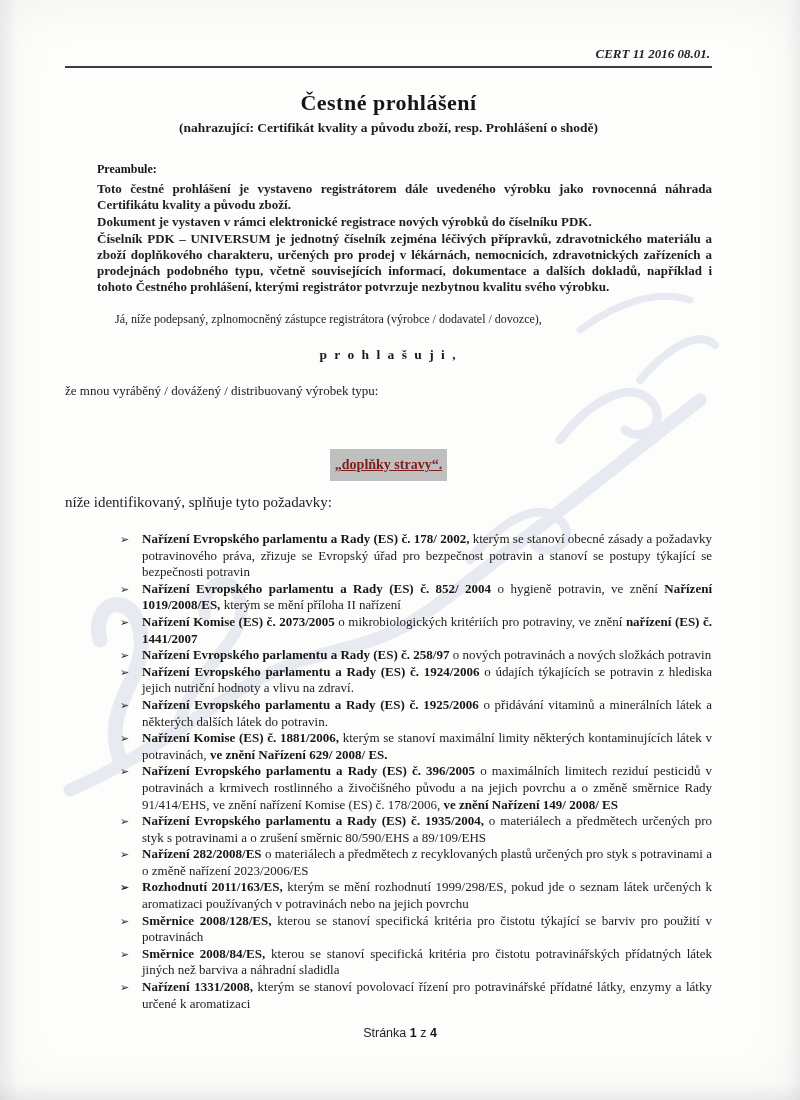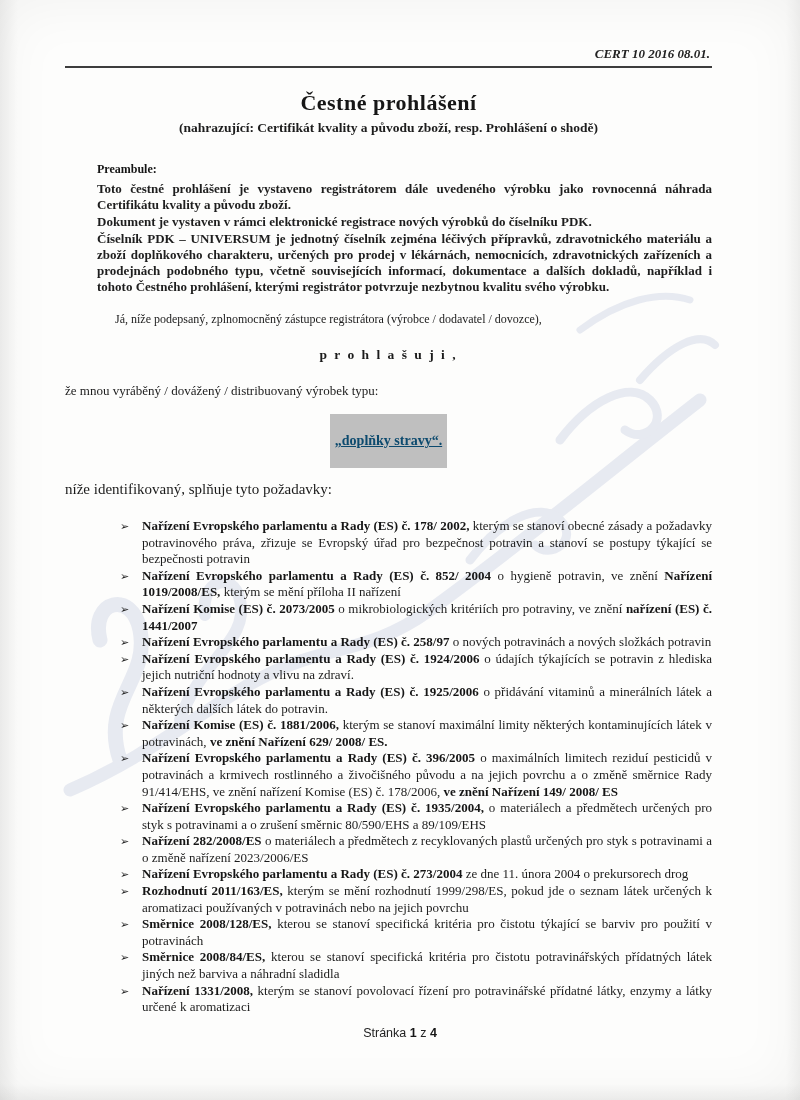--- a/index.html
+++ b/index.html
@@ -65,22 +65,23 @@
     margin:20px 0 0 0;text-align:center;
     font-weight:bold;font-size:13.5px;letter-spacing:2px;
   }
   .product-line{margin:20px 0 0 0;font-size:13px;}
   .product-wrap{margin:15px 0 0 0;text-align:center;}
   .product-type{
     display:inline-block;
     background:#bfbfbf;
     font-weight:bold;font-size:14px;
     text-decoration:underline;
-    color:#0c4a6e;
-    padding:19px 5px;
+    color:#7f1d1d;
+    padding:8px 5px;
+    margin-top:35px;
   }
   .req-intro{margin:13px 0 0 0;font-size:15px;}
 
   ul.reqs{
     list-style:none;
     margin:20px 0 0 55px;padding:0;
   }
   ul.reqs li{
     position:relative;
     padding-left:22px;
@@ -114,21 +115,21 @@
       <path d="M180 720 C200 660 250 640 240 600 C233 570 200 580 205 615" stroke-width="12"></path>
       <path d="M470 560 C500 520 540 500 560 520 C580 540 550 560 535 545" stroke-width="9"></path>
       <path d="M560 440 C590 400 630 380 650 400 C670 420 645 445 625 430" stroke-width="9"></path>
       <path d="M640 380 C670 345 700 330 715 345" stroke-width="8"></path>
       <path d="M580 330 C620 300 660 290 690 300" stroke-width="7"></path>
     </g>
   </svg>
 
   <div class="layer">
 
-    <span class="header-ref">CERT 10 2016 08.01.</span>
+    <span class="header-ref">CERT 11 2016 08.01.</span>
     <hr class="header-rule">
 
     <h1 class="doc-title">Čestné prohlášení</h1>
     <div class="doc-subtitle">(nahrazující: Certifikát kvality a původu zboží, resp. Prohlášení o shodě)</div>
 
     <div class="preamble">
       <h2 class="preamble-heading">Preambule:</h2>
       <p>Toto čestné prohlášení je vystaveno registrátorem dále uvedeného výrobku jako rovnocenná náhrada Certifikátu kvality a původu zboží.</p>
       <p>Dokument je vystaven v rámci elektronické registrace nových výrobků do číselníku PDK.</p>
       <p>Číselník PDK – UNIVERSUM je jednotný číselník zejména léčivých přípravků, zdravotnického materiálu a zboží doplňkového charakteru, určených pro prodej v lékárnách, nemocnicích, zdravotnických zařízeních a prodejnách podobného typu, včetně souvisejících informací, dokumentace a dalších dokladů, například i tohoto Čestného prohlášení, kterými registrátor potvrzuje nezbytnou kvalitu svého výrobku.</p>
@@ -146,21 +147,21 @@
       <li><span class="bullet">➢</span><span class="req-text"><b>Nařízení Evropského parlamentu a Rady (ES) č. 178/ 2002,</b><span> kterým se stanoví obecné zásady a požadavky potravinového práva, zřizuje se Evropský úřad pro bezpečnost potravin a stanoví se postupy týkající se bezpečnosti potravin</span></span></li>
       <li><span class="bullet">➢</span><span class="req-text"><b>Nařízení Evropského parlamentu a Rady (ES) č. 852/ 2004</b><span> o hygieně potravin, ve znění </span><b>Nařízení 1019/2008/ES,</b><span> kterým se mění příloha II nařízení</span></span></li>
       <li><span class="bullet">➢</span><span class="req-text"><b>Nařízení Komise (ES) č. 2073/2005</b><span> o mikrobiologických kritériích pro potraviny, ve znění </span><b>nařízení (ES) č. 1441/2007</b></span></li>
       <li><span class="bullet">➢</span><span class="req-text"><b>Nařízení Evropského parlamentu a Rady (ES) č. 258/97</b><span> o nových potravinách a nových složkách potravin</span></span></li>
       <li><span class="bullet">➢</span><span class="req-text"><b>Nařízení Evropského parlamentu a Rady (ES) č. 1924/2006</b><span> o údajích týkajících se potravin z hlediska jejich nutriční hodnoty a vlivu na zdraví.</span></span></li>
       <li><span class="bullet">➢</span><span class="req-text"><b>Nařízení Evropského parlamentu a Rady (ES) č. 1925/2006</b><span>  o přidávání vitaminů a minerálních látek a některých dalších látek do potravin.</span></span></li>
       <li><span class="bullet">➢</span><span class="req-text"><b>Nařízení Komise (ES) č. 1881/2006,</b><span> kterým se stanoví maximální limity některých kontaminujících látek v potravinách, </span><b>ve znění Nařízení 629/ 2008/ ES.</b></span></li>
       <li><span class="bullet">➢</span><span class="req-text"><b>Nařízení Evropského parlamentu a Rady (ES) č. 396/2005</b><span> o maximálních limitech reziduí pesticidů v potravinách a krmivech rostlinného a živočišného původu a na jejich povrchu a o změně směrnice Rady 91/414/EHS, ve znění nařízení Komise (ES) č. 178/2006, </span><b>ve znění Nařízení 149/ 2008/ ES</b></span></li>
       <li><span class="bullet">➢</span><span class="req-text"><b>Nařízení Evropského parlamentu a Rady (ES) č. 1935/2004,</b><span> o materiálech a předmětech určených pro styk s potravinami a o zrušení směrnic 80/590/EHS a 89/109/EHS</span></span></li>
       <li><span class="bullet">➢</span><span class="req-text"><b>Nařízení 282/2008/ES</b><span> o materiálech a předmětech z recyklovaných plastů určených pro styk s potravinami a o změně nařízení 2023/2006/ES</span></span></li>
-      <li><span class="bullet">➢</span><span class="req-text"><b>Nařízení Evropského parlamentu a Rady (ES) č. 273/2004</b><span> ze dne 11. února 2004 o prekursorech drog</span></span></li>
+      <li><span class="bullet">➢</span></li>
       <li><span class="bullet">➢</span><span class="req-text"><b>Rozhodnutí 2011/163/ES,</b><span> kterým se mění rozhodnutí 1999/298/ES, pokud jde o seznam látek určených k aromatizaci používaných v potravinách nebo na jejich povrchu</span></span></li>
       <li><span class="bullet">➢</span><span class="req-text"><b>Směrnice 2008/128/ES,</b><span> kterou se stanoví specifická kritéria pro čistotu týkající se barviv pro použití v potravinách</span></span></li>
       <li><span class="bullet">➢</span><span class="req-text"><b>Směrnice 2008/84/ES,</b><span> kterou se stanoví specifická kritéria pro čistotu potravinářských přídatných látek jiných než barviva a náhradní sladidla</span></span></li>
       <li><span class="bullet">➢</span><span class="req-text"><b>Nařízení 1331/2008,</b><span> kterým se stanoví povolovací řízení pro potravinářské přídatné látky, enzymy a látky určené k aromatizaci</span></span></li>
     </ul>
   </div>
 
   <div class="footer"><span>Stránka </span><b>1</b><span> z </span><b>4</b></div>
 </div>
 

